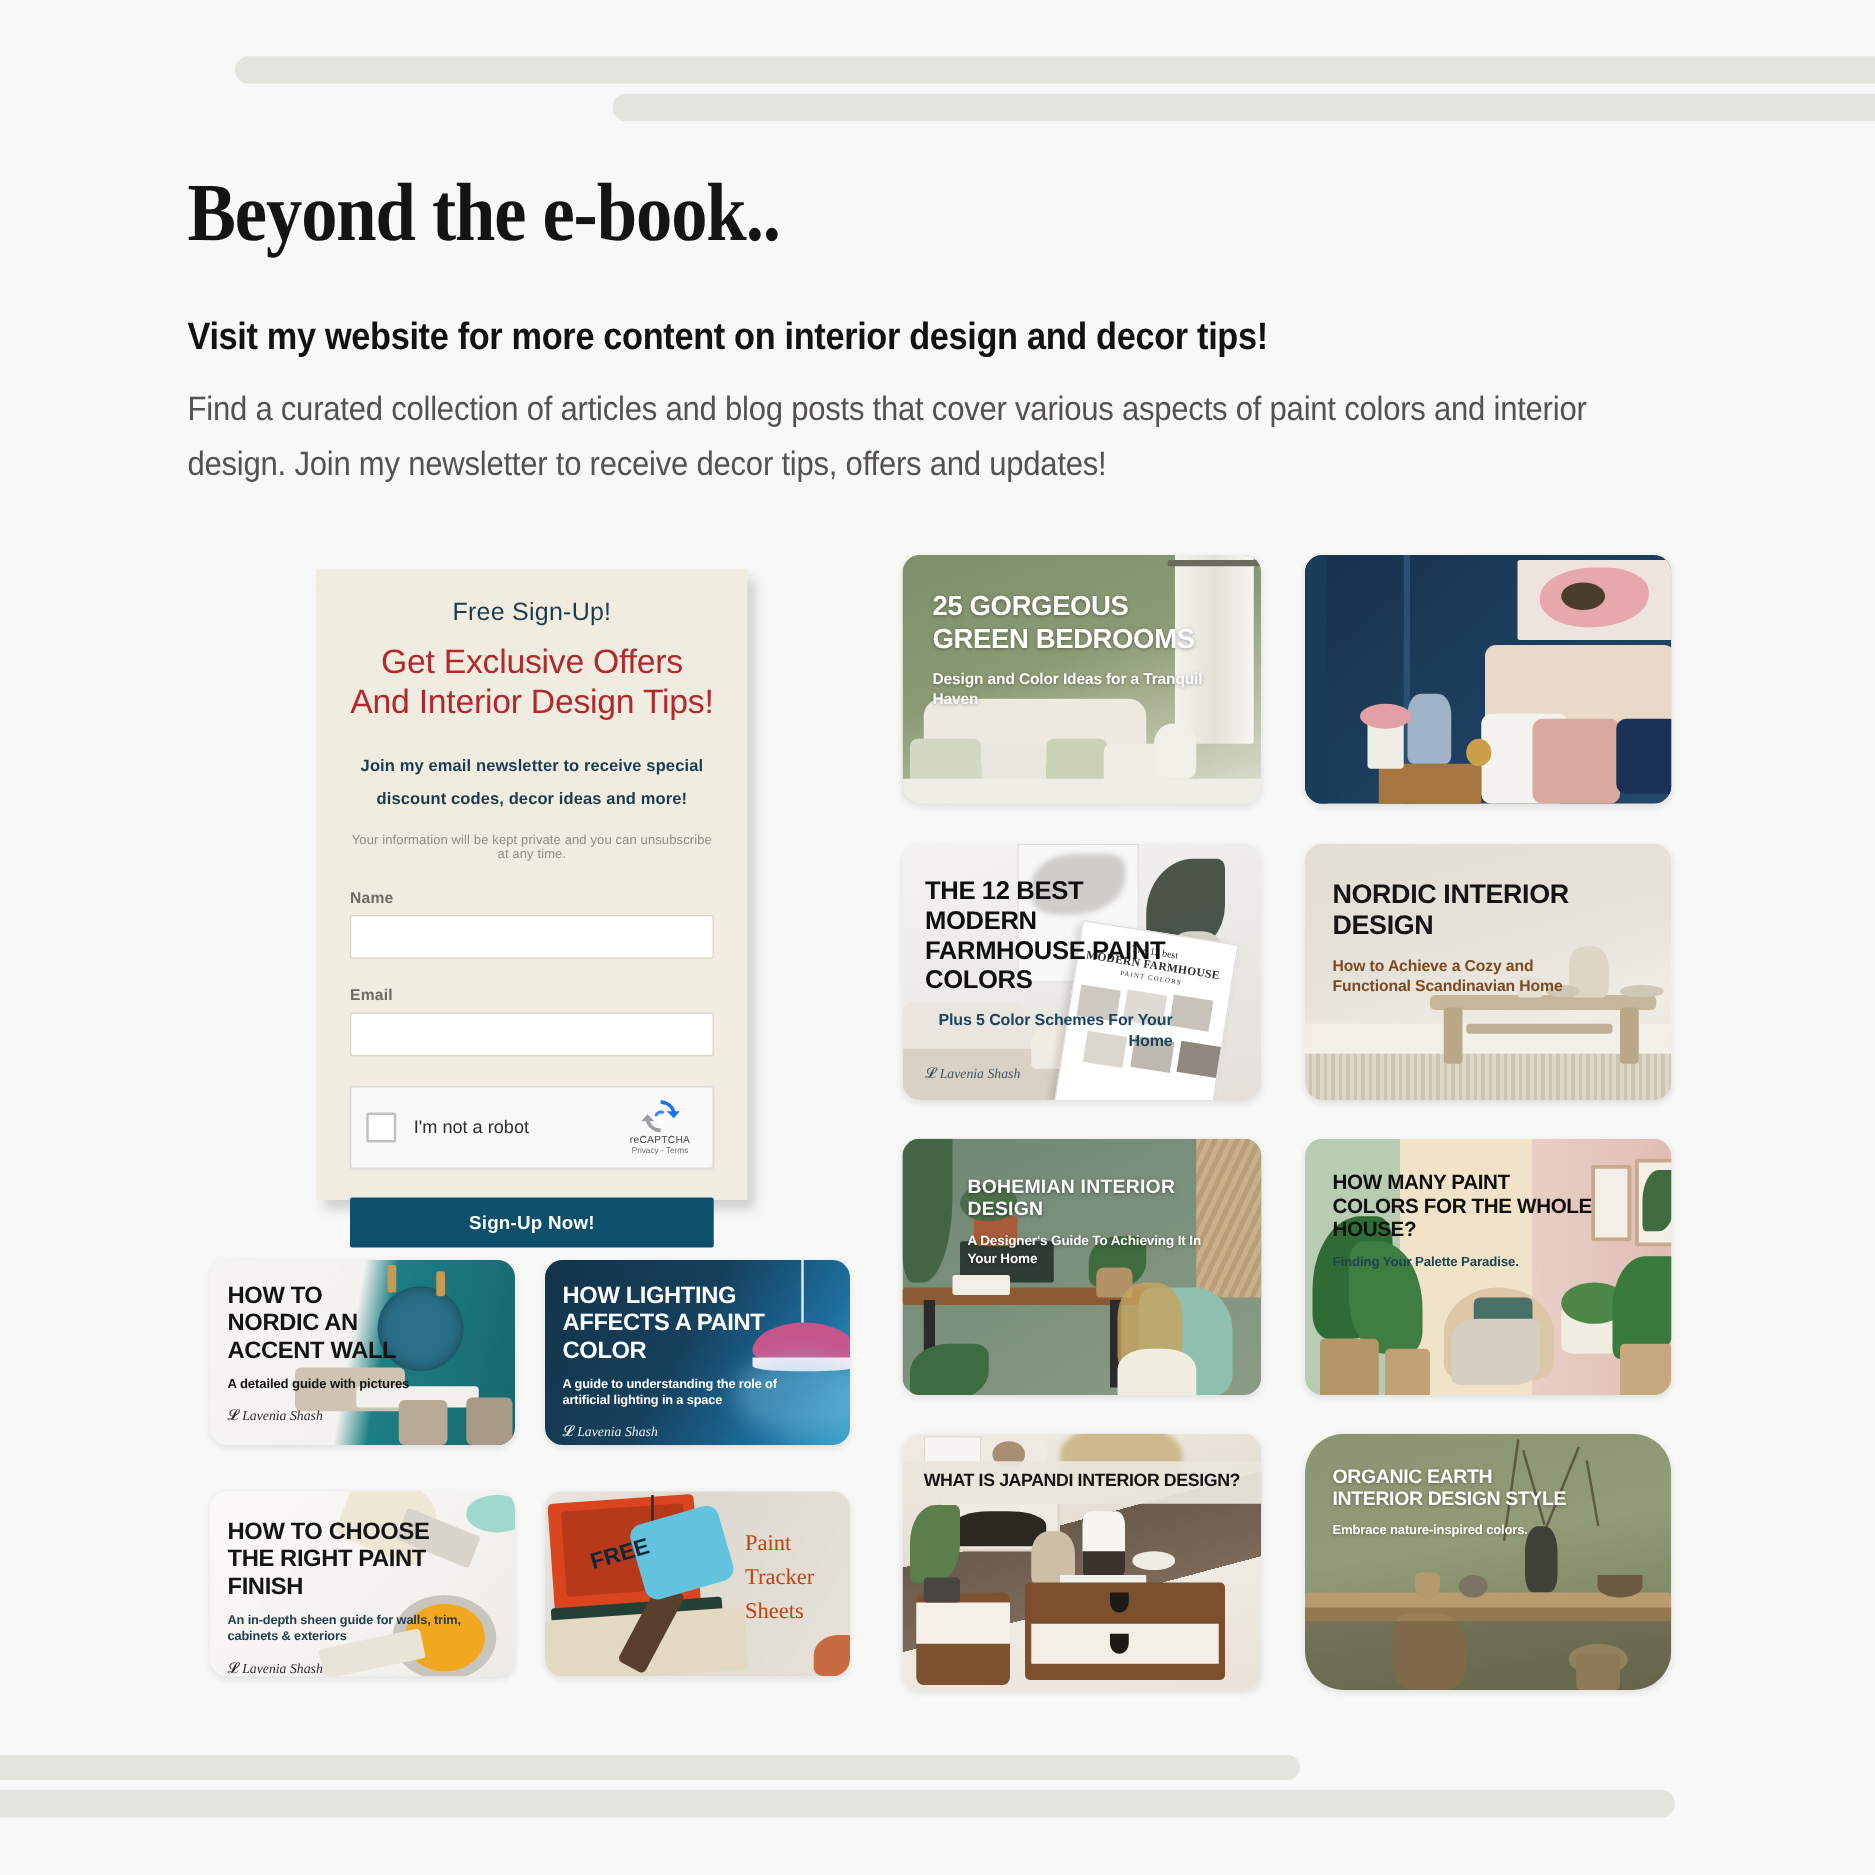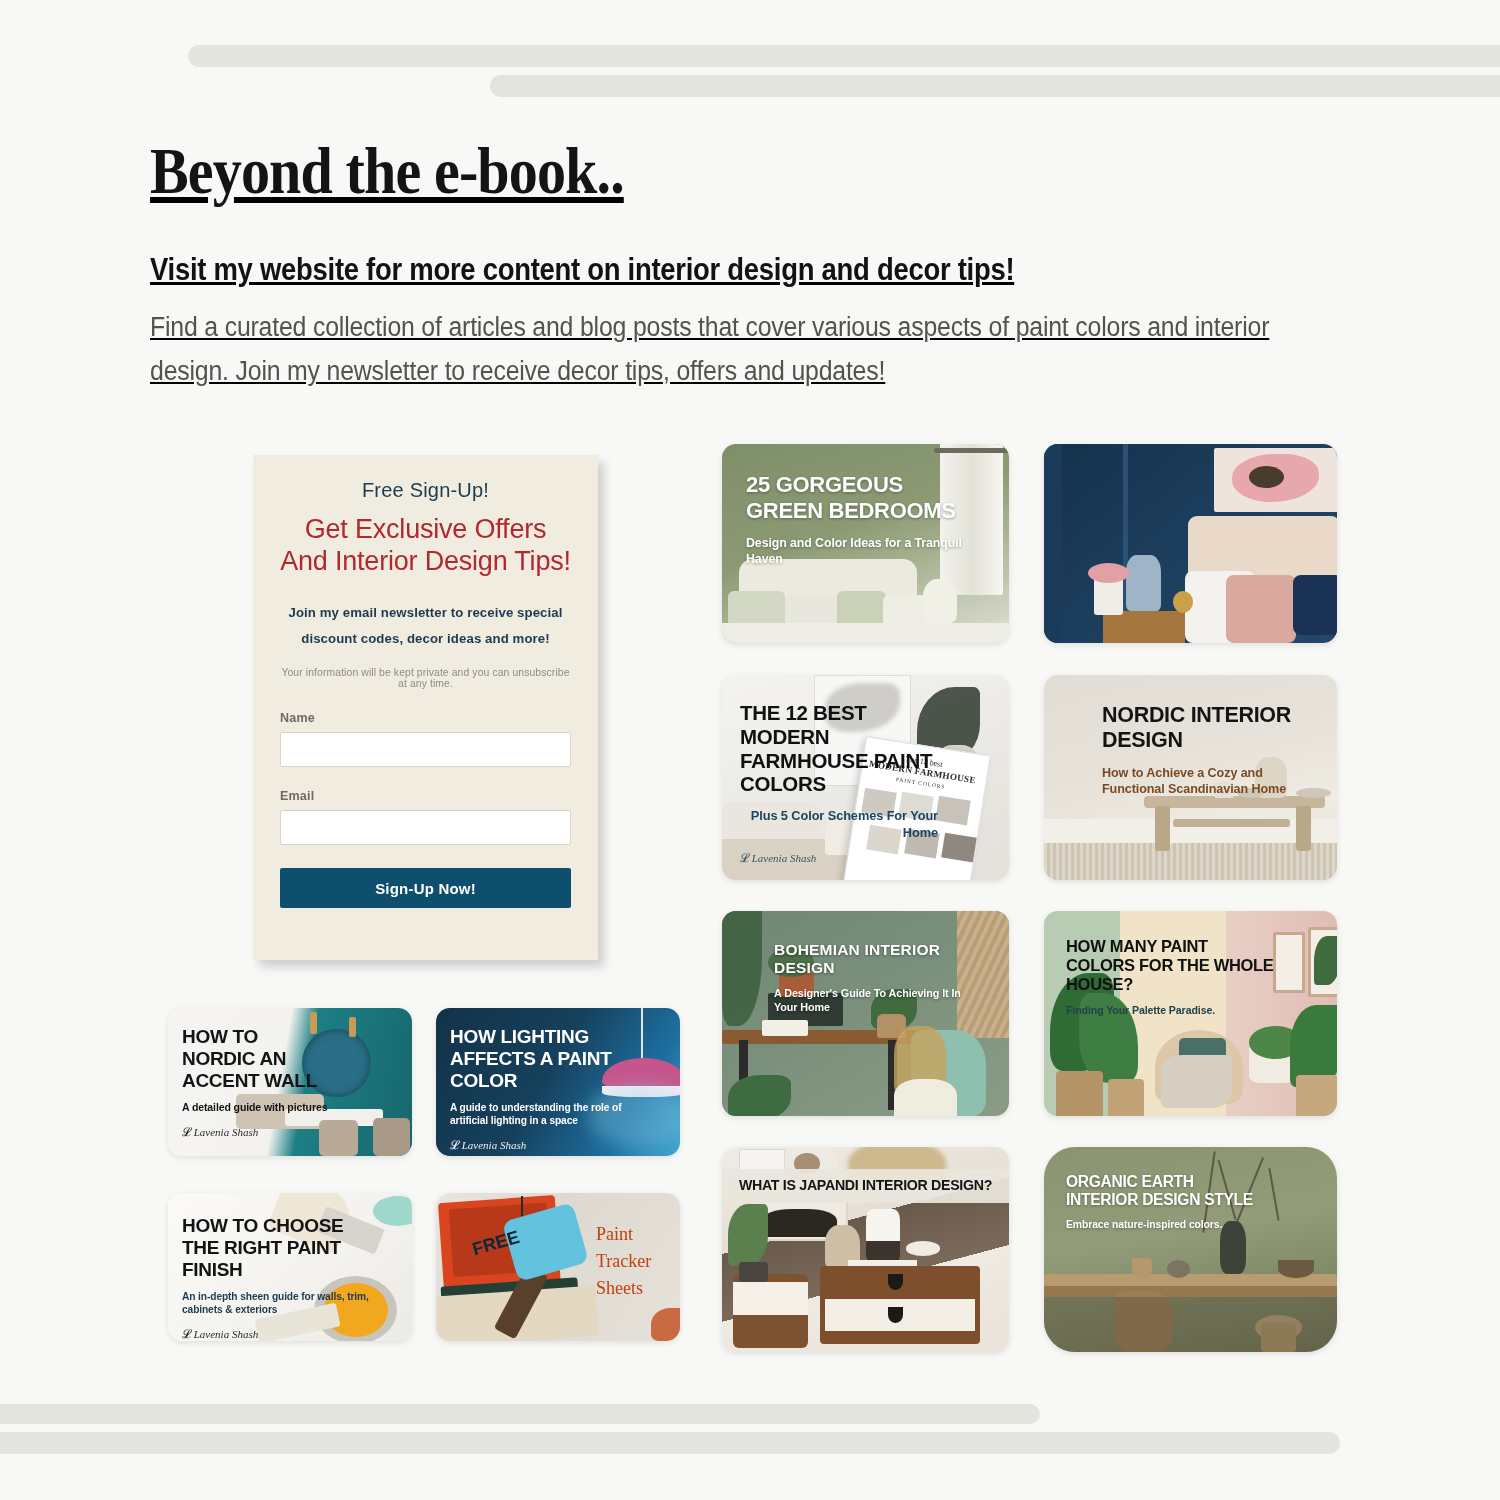--- a/index.html
+++ b/index.html
@@ -12,21 +12,21 @@
   .page { position: relative; width: 1500px; height: 1500px; background: #f8f8f7; }
 
   
   .rail { position: absolute; background: #e4e4de; }
   .rail.tl { left: 188px;  top: 45px;   width: 1400px; height: 22px; border-radius: 11px 0 0 11px; }
   .rail.tl2{ left: 490px;  top: 75px;   width: 1100px; height: 22px; border-radius: 11px 0 0 11px; }
   .rail.bl { left: -200px; top: 1404px; width: 1240px; height: 20px; border-radius: 0 10px 10px 0; }
   .rail.bl2{ left: -200px; top: 1432px; width: 1540px; height: 22px; border-radius: 0 11px 11px 0; }
 
   
-  .header { position: absolute; left: 150px; top: 135px; width: 1230px; text-decoration: underline; }
+  .header { position: absolute; left: 150px; top: 135px; width: 1230px; }
   .title {
     font-family: "Liberation Serif", serif;
     font-weight: 700;
     font-size: 66px;
     letter-spacing: -1px;
     color: #141414;
     line-height: 1.08;
     transform: scaleX(0.88);
     transform-origin: left center;
   }
@@ -153,20 +153,34 @@
     <div class="su-head">Get Exclusive Offers And Interior Design Tips!</div>
     <div class="su-sub">Join my email newsletter to receive special discount codes, decor ideas and more!</div>
     <div class="su-fine">Your information will be kept private and you can unsubscribe at any time.</div>
 
     <div class="fld-label">Name</div>
     <input class="fld-input" type="text" placeholder="" style="">
 
     <div class="fld-label">Email</div>
     <input class="fld-input" type="text" placeholder="" style="">
 
+    <div class="captcha">
+      <div class="cap-box"></div>
+      <div class="cap-text">I'm not a robot</div>
+      <div class="cap-brand">
+        <svg class="cap-logo" viewBox="0 0 40 32">
+          <path d="M20 4 a12 12 0 0 1 11 7 l-5 0 l7 7 l6 -7 l-4.4 0 A16 16 0 0 0 20 0 Z" fill="#1a73e8"></path>
+          <path d="M20 28 a12 12 0 0 1 -11 -7 l5 0 l-7 -7 l-6 7 l4.4 0 A16 16 0 0 0 20 32 Z" fill="#9aa0a6"></path>
+          <circle cx="20" cy="16" r="6.5" fill="#ffffff"></circle>
+          <path d="M14 16 a6 6 0 0 1 10 -4.2 l-2 2 A3.4 3.4 0 0 0 17 16 Z" fill="#4285f4"></path>
+        </svg>
+        <div class="cap-name">reCAPTCHA</div>
+        <div class="cap-legal">Privacy - Terms</div>
+      </div>
+    </div>
 
     <button class="su-btn">Sign-Up Now!</button>
   </div>
 
   <div class="pin" id="c-accent">
     <div class="art" style="background:linear-gradient(100deg,#f6f5f3 0%,#f3f2ef 46%,#1d7f84 56%,#16676d 100%);">
       <div class="rect" style="left:55%;top:14%;width:28%;height:46%;border-radius:50%;background:#2a6f87;box-shadow:inset 0 0 10px #16414f;"></div>
       <div class="rect" style="left:58%;top:3%;width:7px;height:22px;background:#c79b53;border-radius:2px;"></div>
       <div class="rect" style="left:74%;top:6%;width:7px;height:20px;background:#c79b53;border-radius:2px;"></div>
       <div class="rect" style="left:28%;top:58%;width:36%;height:24%;background:#cfc3b4;border-radius:5px;"></div>
@@ -299,21 +313,21 @@
       <div class="rect" style="left:0;top:82%;width:100%;height:18%;background:repeating-linear-gradient(90deg,#ded7c9 0 3px,#cdc5b4 3px 6px);"></div>
       <div class="rect" style="left:34%;top:59%;width:62%;height:6%;background:#c6b79c;border-radius:4px;"></div>
       <div class="rect" style="left:38%;top:64%;width:5%;height:22%;background:#b9a887;border-radius:3px;"></div>
       <div class="rect" style="left:86%;top:64%;width:5%;height:22%;background:#b9a887;border-radius:3px;"></div>
       <div class="rect" style="left:44%;top:70%;width:40%;height:4%;background:#c0b095;border-radius:3px;"></div>
       <div class="rect" style="left:72%;top:40%;width:11%;height:20%;background:#ddd5c6;border-radius:40% 40% 18% 18%;"></div>
       <div class="rect" style="left:58%;top:52%;width:7%;height:8%;background:#e6e0d4;border-radius:3px;"></div>
       <div class="rect" style="left:66%;top:55%;width:9%;height:5%;background:#cfc7b8;border-radius:50%;"></div>
       <div class="rect" style="left:86%;top:55%;width:12%;height:5%;background:#cfc7b8;border-radius:50%;"></div>
     </div>
-    <div class="copy" style="left:22px;top:28px;width:218px;color:#141414;margin-left:36px;">
+    <div class="copy" style="left:22px;top:28px;width:218px;color:#141414;">
       <div class="pin-title" style="font-size:21.5px;">NORDIC INTERIOR DESIGN</div>
       <div class="pin-sub" style="font-size:12.6px;margin-top:12px;color:#7a4a23;">How to Achieve a Cozy and Functional Scandinavian Home</div>
     </div>
   </div>
 
   <div class="pin" id="c-boho">
     <div class="art" style="background:linear-gradient(150deg,#6f8774 0%,#7b907c 46%,#8a9c86 100%);">
       <div class="rect" style="left:82%;top:0;width:20%;height:62%;background:repeating-linear-gradient(115deg,#c9b08c 0 4px,#b89d77 4px 8px);"></div>
       <div class="rect" style="left:0;top:0;width:14%;height:56%;background:#3e6140;border-radius:0 0 60% 20%;opacity:.9;"></div>
       <div class="rect" style="left:16%;top:40%;width:26%;height:16%;background:#2f3b33;border-radius:2px;"></div>

